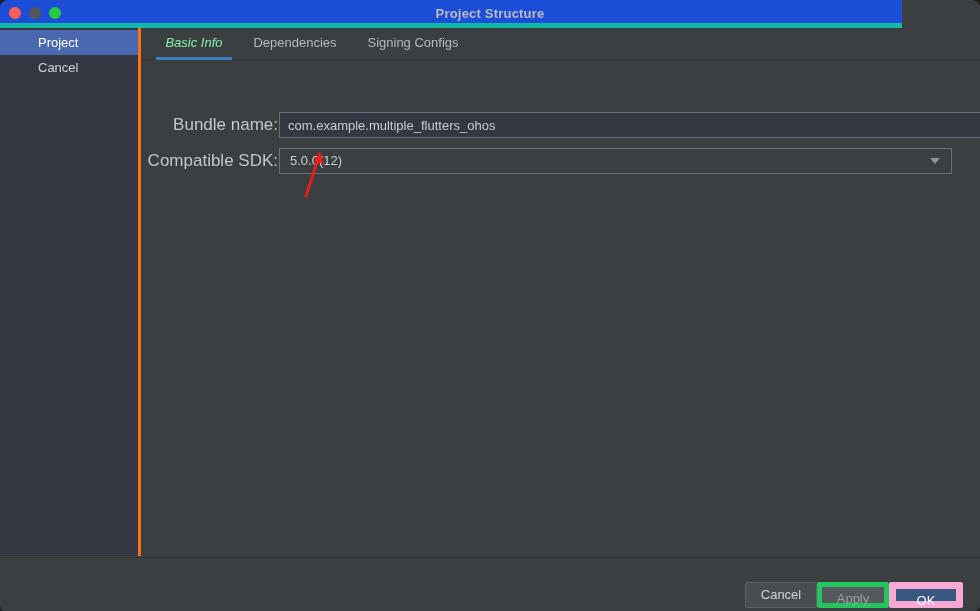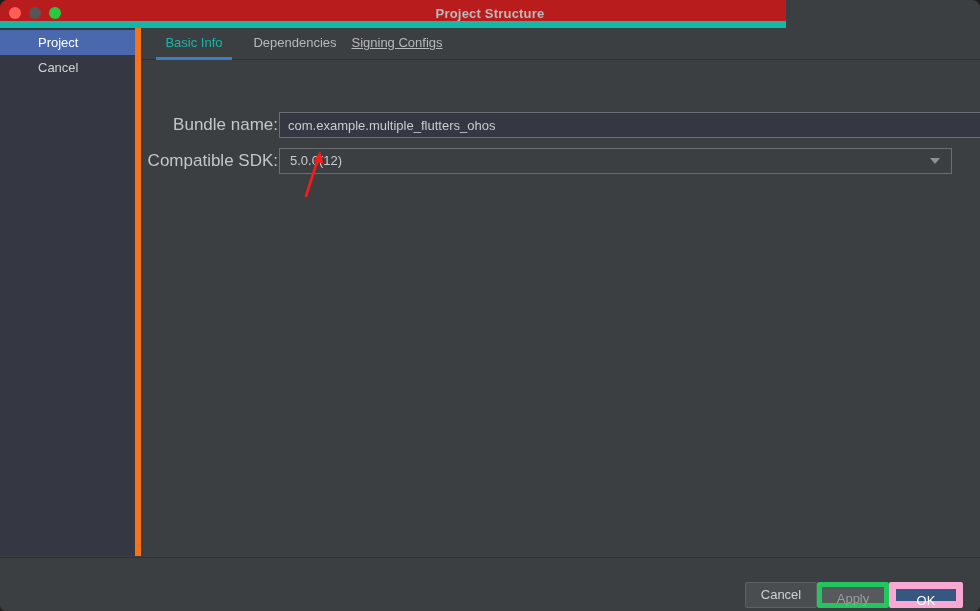--- a/index.html
+++ b/index.html
@@ -23,24 +23,24 @@
     background: #3c3f41;
     border-radius: 8px 8px 6px 6px;
     overflow: hidden;
     box-sizing: border-box;
   }
 
   
   #titlebar {
     position: absolute;
     left: 0; top: 0;
-    width: 786px;
+    width: 902px;
     height: 28px;
-    background: #b91c1c;
-    border-bottom: 7px solid #14b8a6;
+    background: #1d4ed8;
+    border-bottom: 5px solid #14b8a6;
     box-sizing: border-box;
   }
   #traffic {
     position: absolute;
     left: 9px; top: 7px;
     display: flex;
     gap: 8px;
     align-items: center;
   }
   .light {
@@ -66,21 +66,21 @@
     pointer-events: none;
   }
 
   
   #sidebar {
     position: absolute;
     left: 0; top: 28px;
     width: 141px;
     height: 528px;
     background: #353842;
-    border-right: 6px solid #f97316;
+    border-right: 3px solid #f97316;
     box-sizing: border-box;
     padding-top: 2px;
   }
   .side-item {
     height: 25px;
     line-height: 25px;
     color: #cfd2d6;
     font-size: 13px;
     padding-left: 38px;
     box-sizing: border-box;
@@ -111,32 +111,32 @@
   .tab {
     position: absolute;
     top: 0;
     height: 31px;
     line-height: 30px;
     color: #b6b9bd;
     font-size: 13px;
     cursor: default;
     white-space: nowrap;
   }
-  .tab.active { color: #14b8a6; }
+  .tab.active { color: #86efac; font-style: italic; }
   .tab.active::after {
     content: "";
     position: absolute;
     left: 0; right: 0;
     bottom: -1px;
     height: 3px;
     background: #3d7dc4;
   }
   #tab-0 { left: 14px;  width: 76px; text-align: center; }
   #tab-1 { left: 103px; width: 100px; text-align: center; }
-  #tab-2 { left: 200px; width: 110px; text-align: center; text-decoration: underline; }
+  #tab-2 { left: 216px; width: 110px; text-align: center; }
 
   
   #form {
     position: relative;
     width: 838px;
     height: 496px;
   }
   .row { position: absolute; left: 0; width: 838px; height: 26px; }
   #row-bundle { top: 52px; }
   #row-sdk    { top: 88px; }

